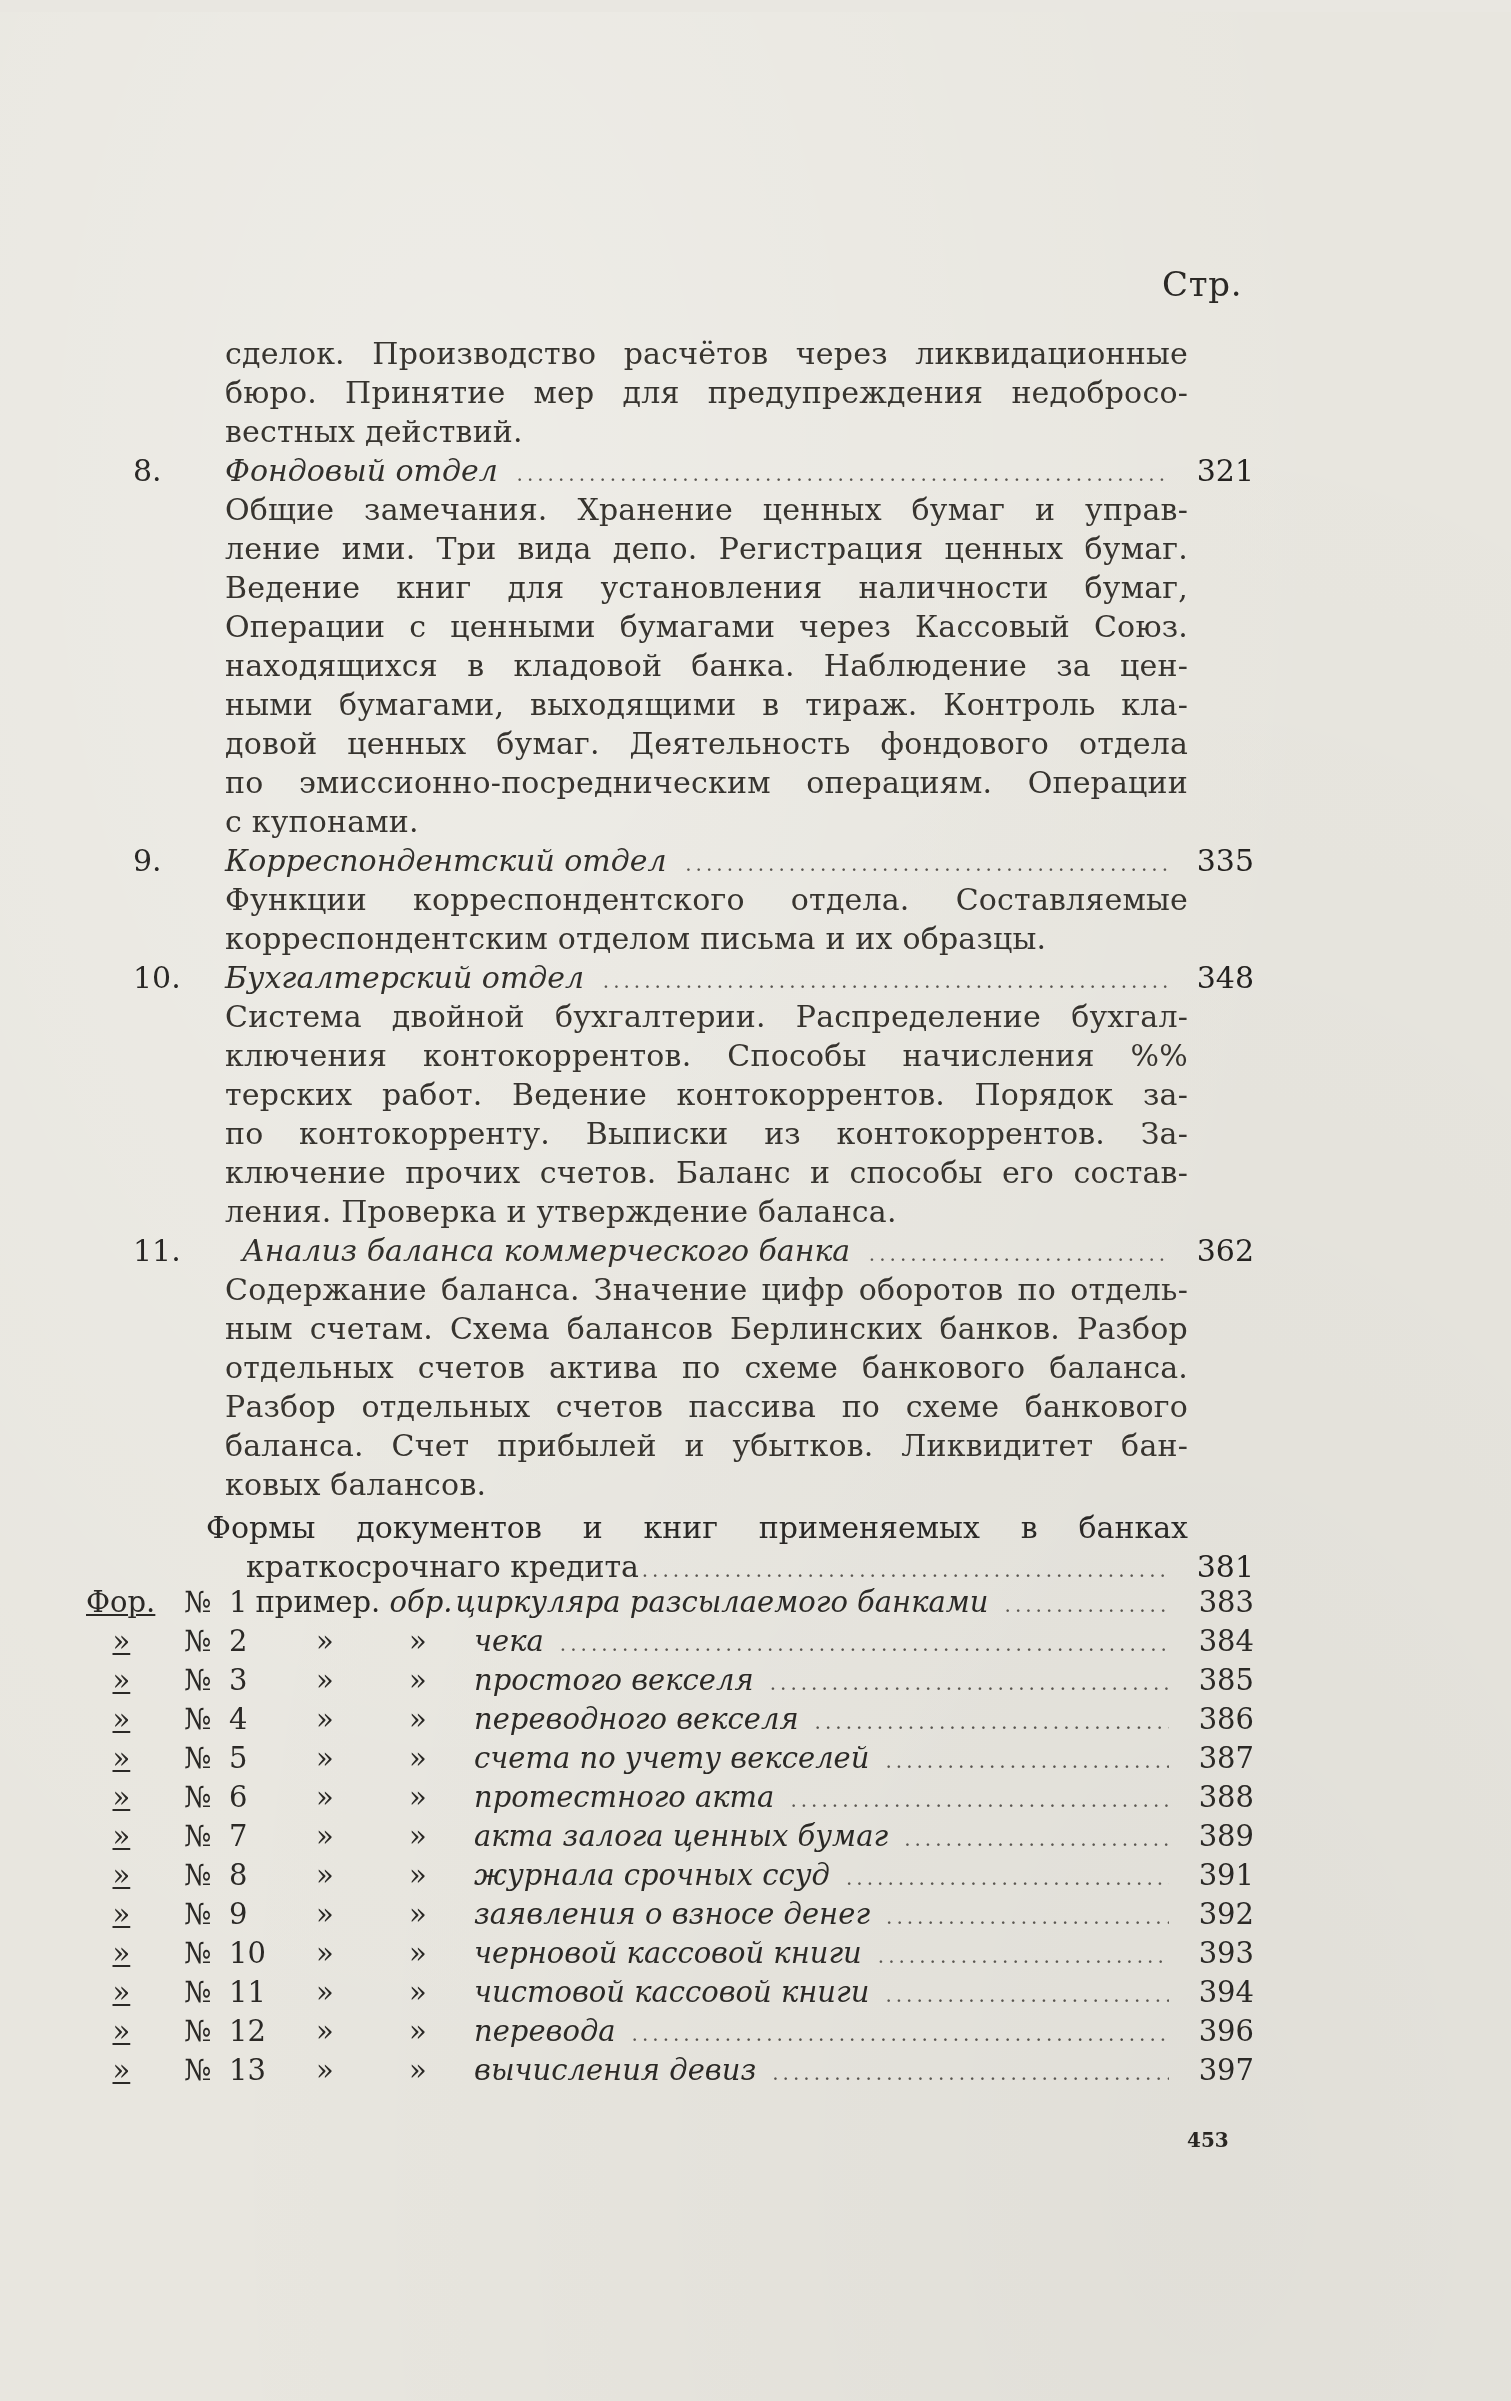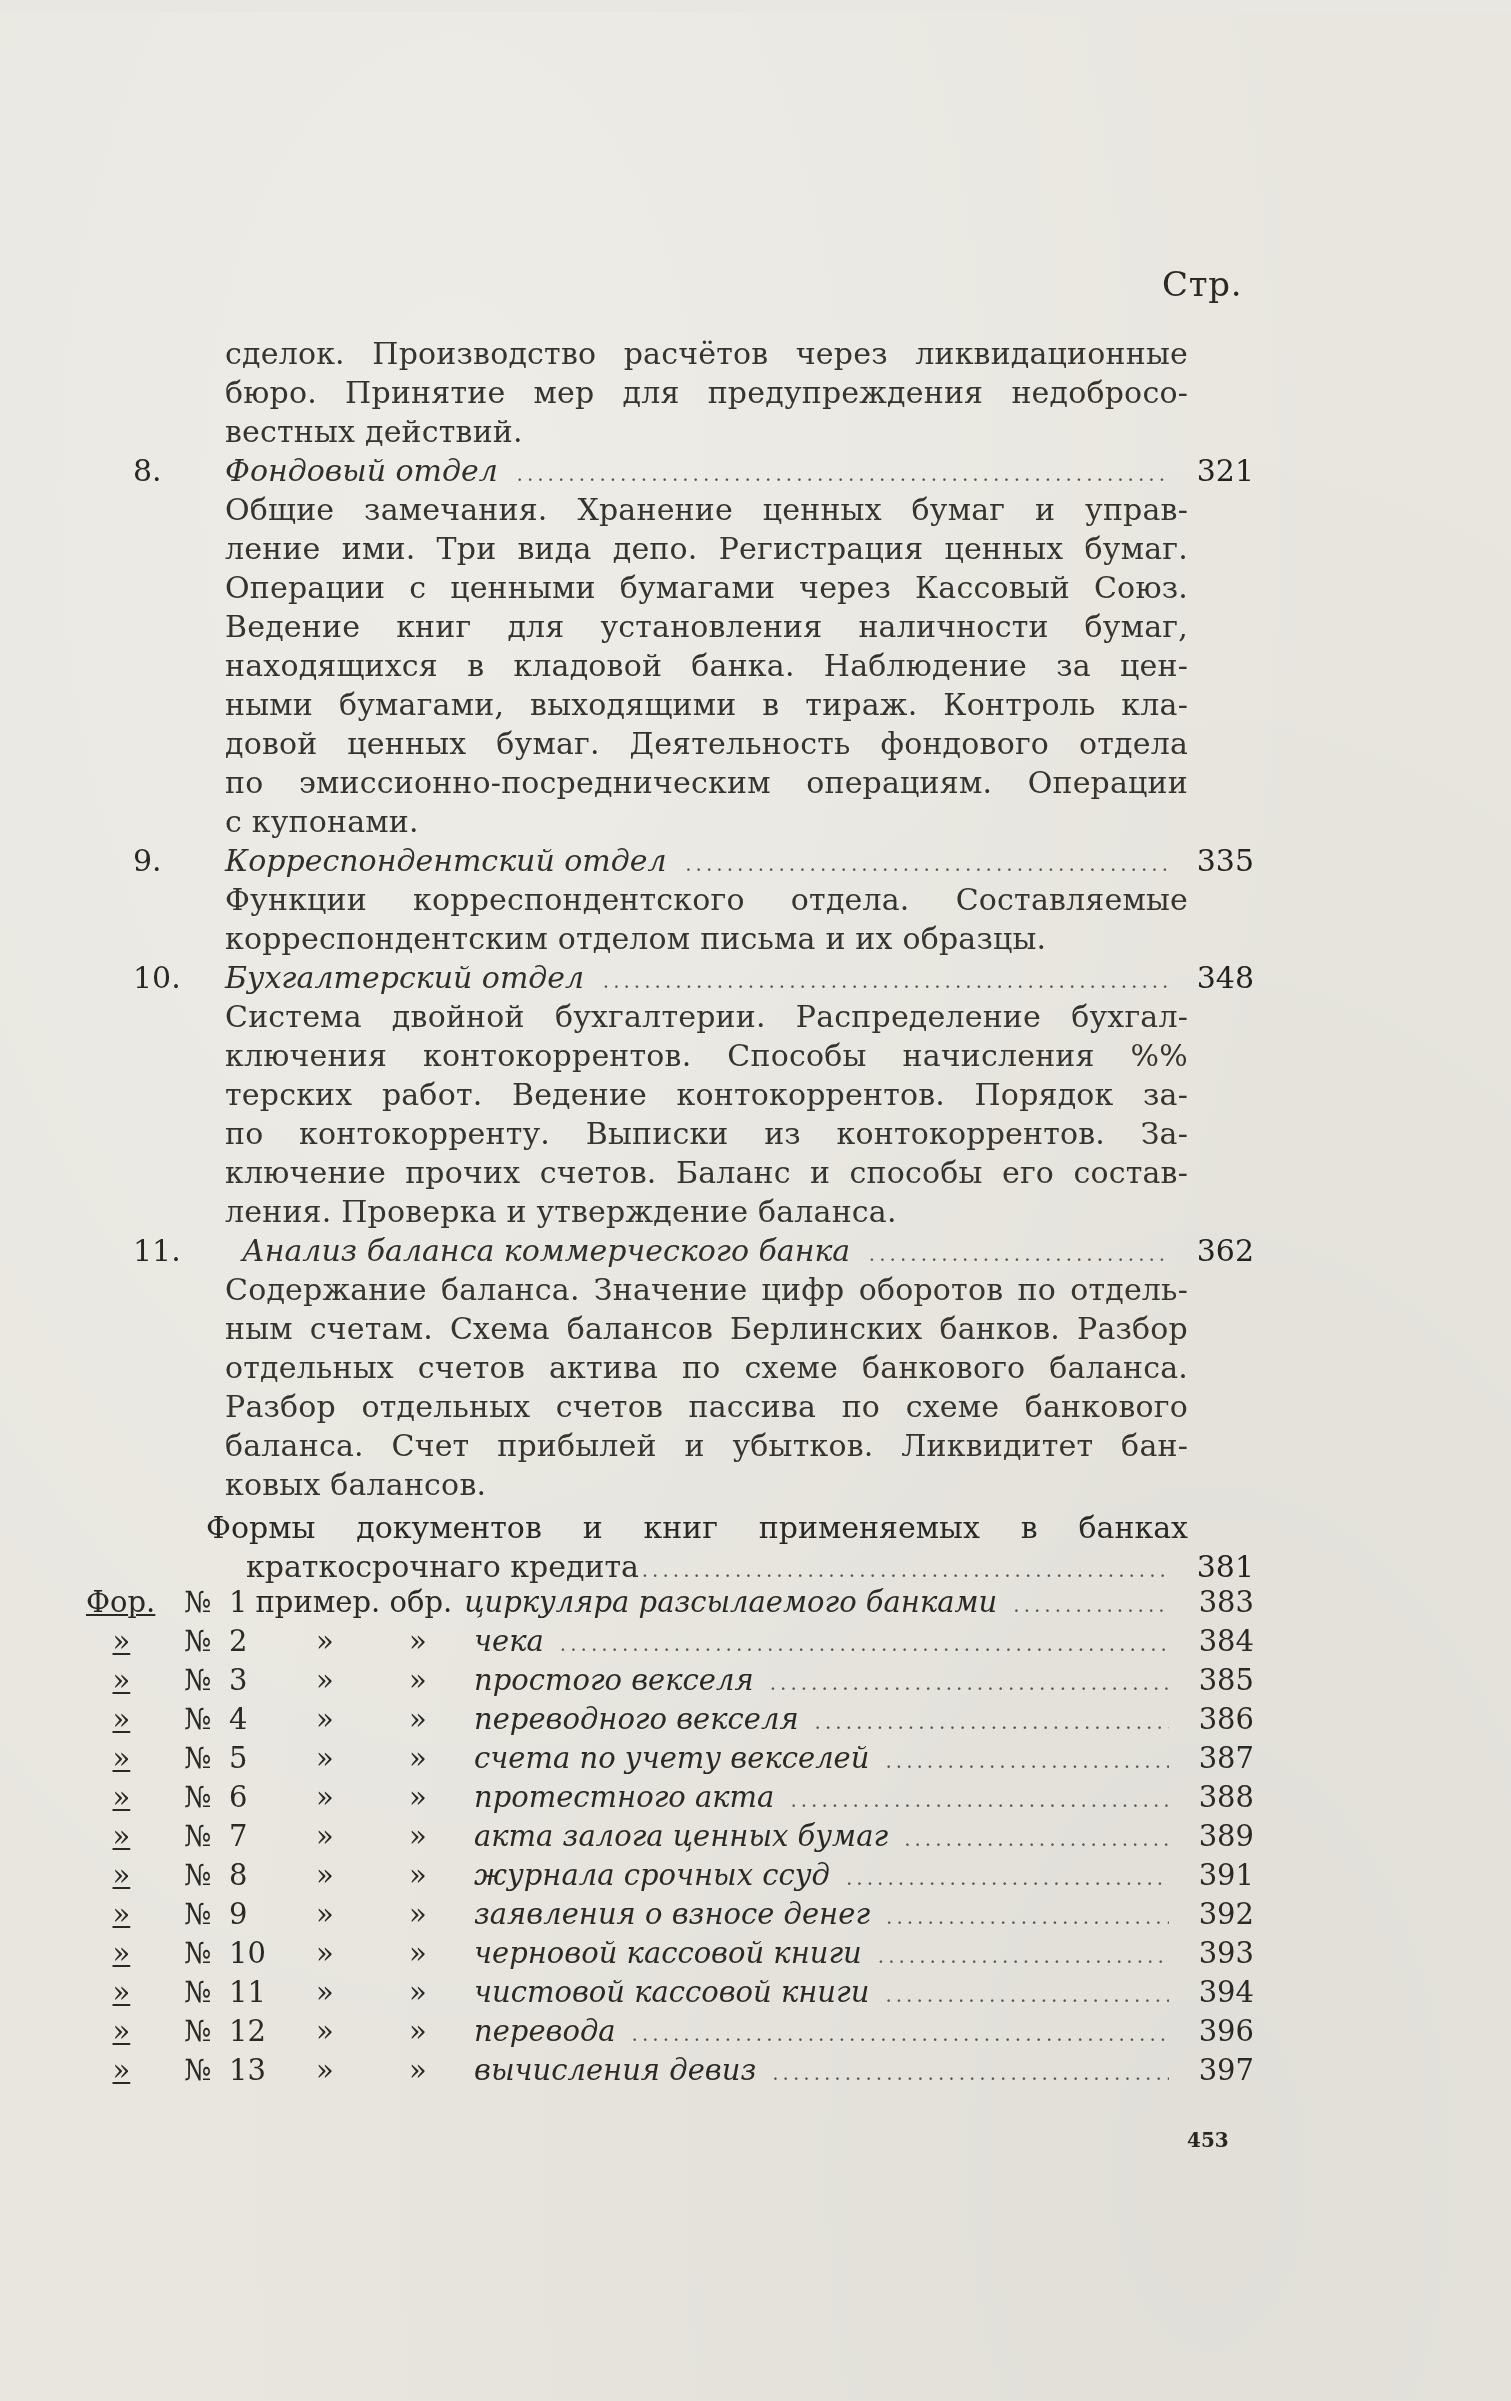--- a/index.html
+++ b/index.html
@@ -151,22 +151,22 @@
     <div class="line desc last">вестных действий.</div>
 
     <div class="line entry">
       <span class="num">8.</span>
       <span class="title">Фондовый отдел</span>
       <span class="dots">................................................................................................................................................</span>
       <span class="pageno">321</span>
     </div>
     <div class="line desc">Общие замечания. Хранение ценных бумаг и управ-</div>
     <div class="line desc">ление ими. Три вида депо. Регистрация ценных бумаг.</div>
+    <div class="line desc">Ведение книг для установления наличности бумаг,</div>
     <div class="line desc">Операции с ценными бумагами через Кассовый Союз.</div>
-    <div class="line desc">Ведение книг для установления наличности бумаг,</div>
     <div class="line desc">находящихся в кладовой банка. Наблюдение за цен-</div>
     <div class="line desc">ными бумагами, выходящими в тираж. Контроль кла-</div>
     <div class="line desc">довой ценных бумаг. Деятельность фондового отдела</div>
     <div class="line desc">по эмиссионно-посредническим операциям. Операции</div>
     <div class="line desc last">с купонами.</div>
 
     <div class="line entry">
       <span class="num">9.</span>
       <span class="title">Корреспондентский отдел</span>
       <span class="dots">................................................................................................................................................</span>
@@ -208,21 +208,21 @@
       <span class="pageno">381</span>
     </div>
   </div>
 
   <div class="forms-table">
     <div class="frow">
       <span class="c-abbr">Фор.</span>
       <span class="c-no">№</span>
       <span class="c-n" style="width:26.5px;">1</span>
       <span style="margin-right:9.3px;">пример.</span>
-      <span style="margin-right:12px;">обр.</span>
+      <span style="margin-right:3px;font-style:italic;">обр.</span>
       <span class="c-title">циркуляра разсылаемого банками</span>
       <span class="c-dots">................................................................................................................................................</span>
       <span class="c-page">383</span>
     </div>
     <div id="forms-rows">
         <div class="frow">
     <span class="c-abbr" style="padding-left:26.5px;box-sizing:border-box;">»</span>
     <span class="c-no">№</span>
     <span class="c-n">2</span>
     <span class="c-ex" style="padding-left:33px;box-sizing:border-box;">»</span>

